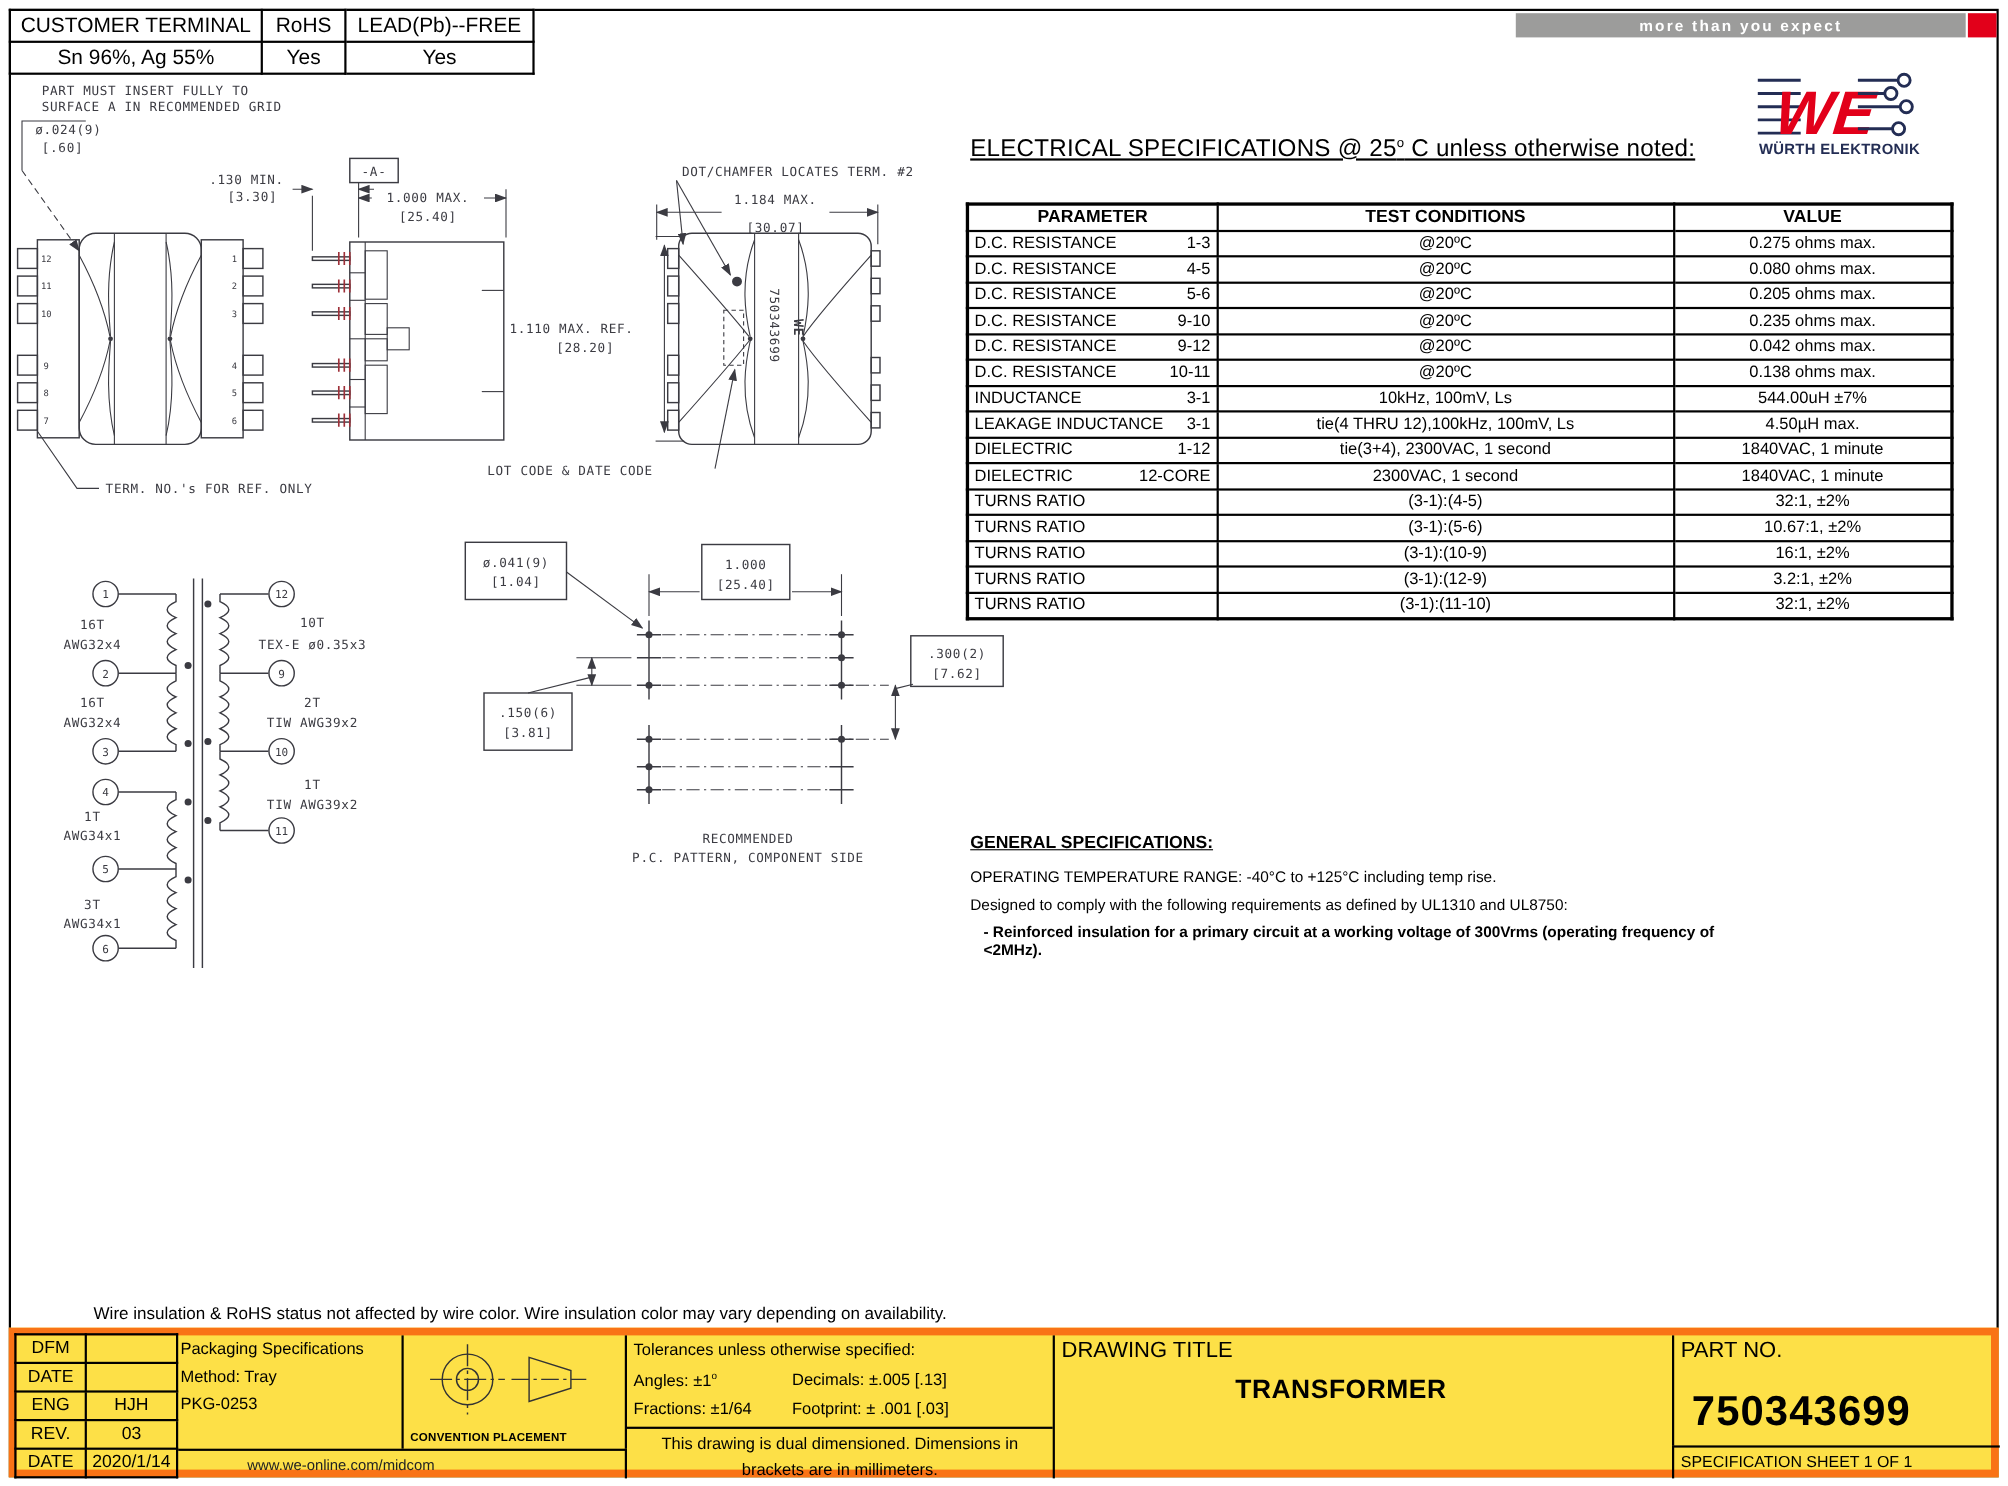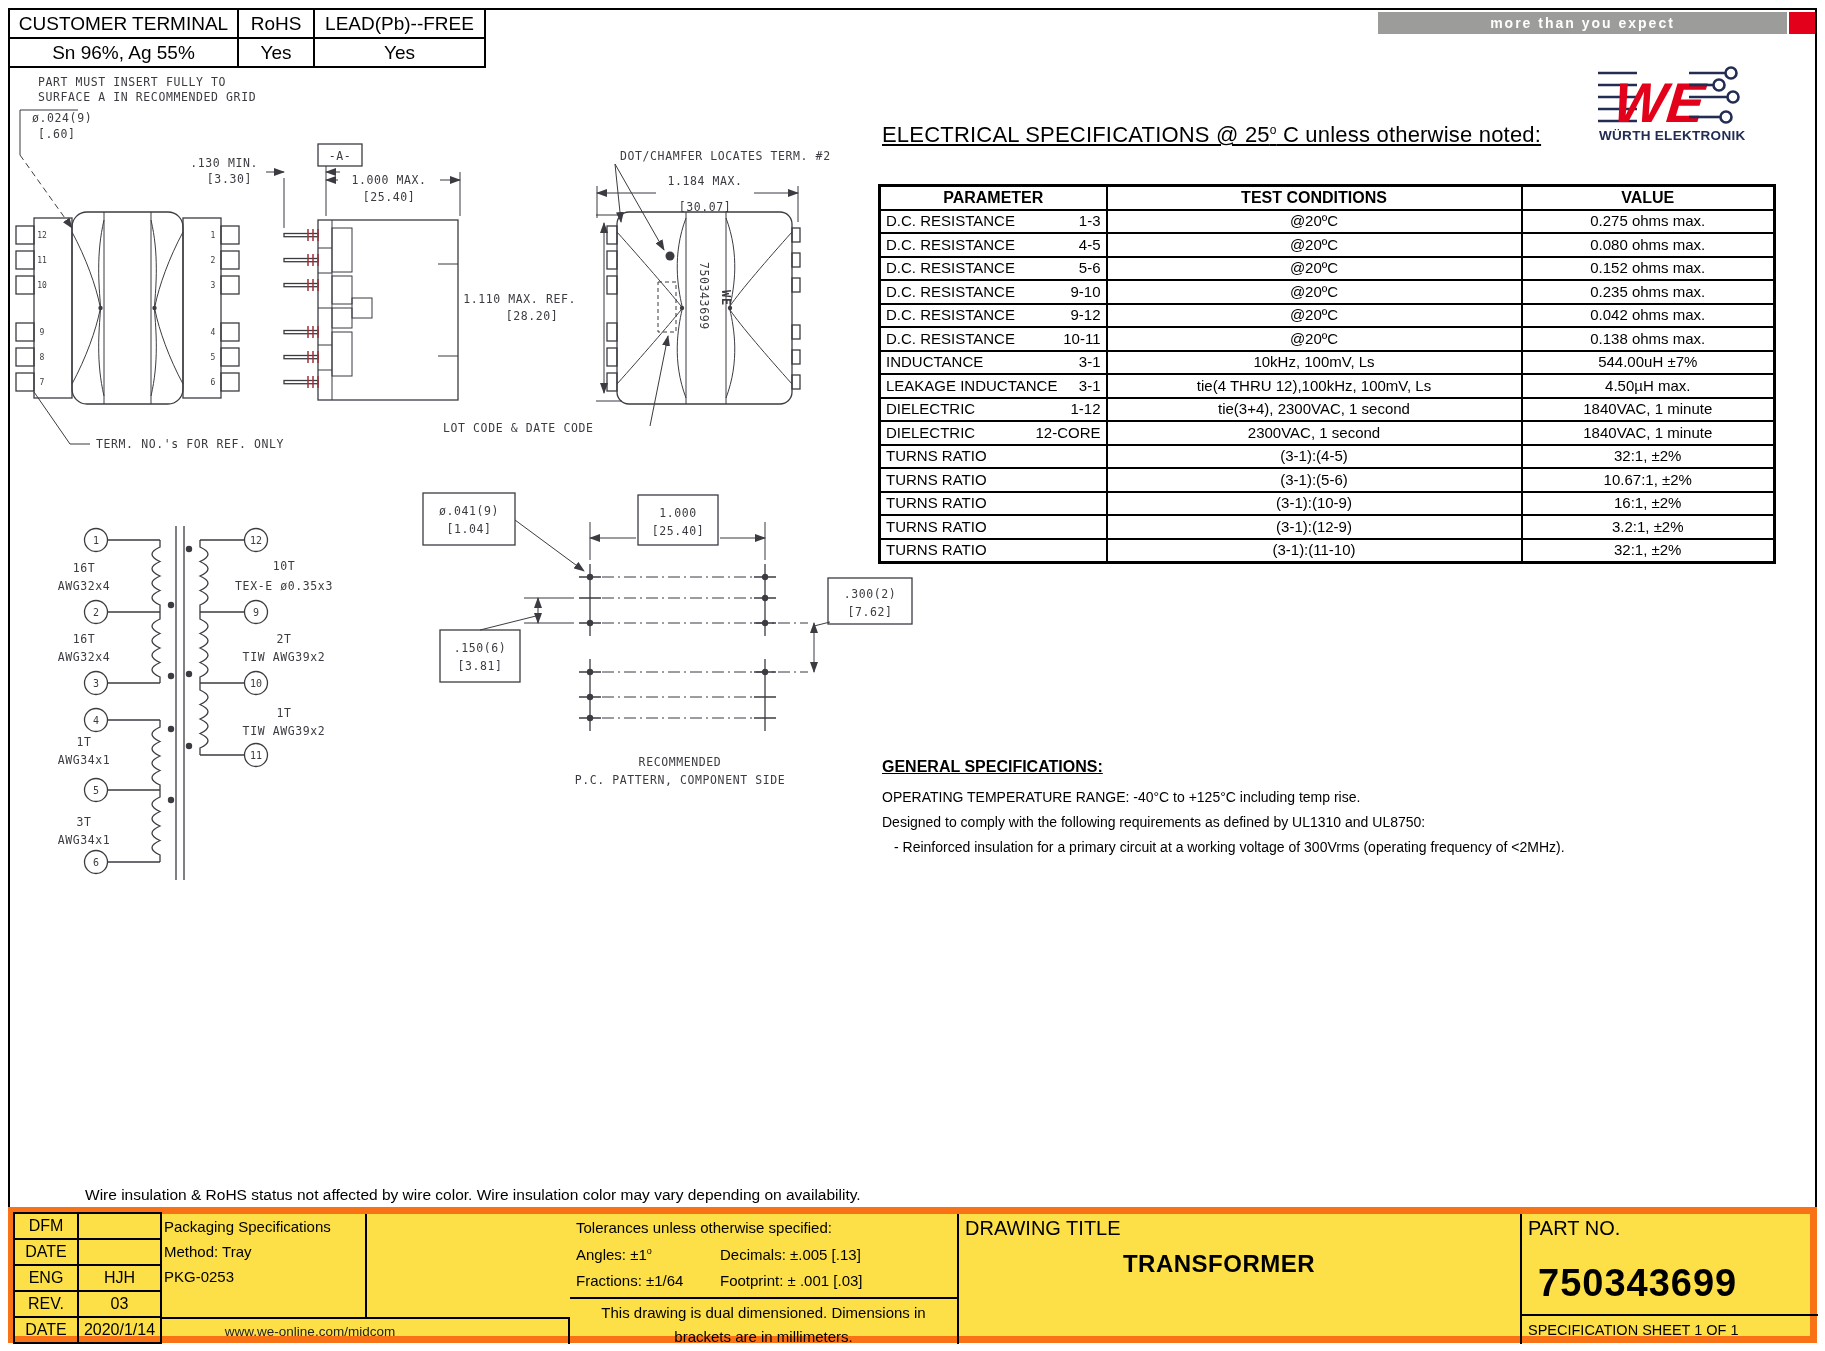--- a/index.html
+++ b/index.html
@@ -19,21 +19,21 @@
   .etitle sup{font-size:12px;}
   .etable{border-collapse:collapse;table-layout:fixed;background:#fff;}
   .etable th,.etable td{border:2px solid #000;font-size:15px;padding:0 5px;height:21.5px;line-height:18px;overflow:hidden;white-space:nowrap;}
   .etable th{font-size:16px;text-align:center;}
   .etable{border:3px solid #000;}
   .etable td.c{text-align:center;}
   .split{display:flex;justify-content:space-between;}
   
   .gs-h{font-size:16px;font-weight:bold;text-decoration:underline;margin-bottom:13px;}
   .gs-l{font-size:14px;margin-bottom:9px;}
-  .gs-ind{padding-left:12px;}
+  .gs-ind{padding-left:12px;font-weight:bold;}
   
   .wnote{font-size:15.5px;text-align:center;}
   
   .tblock{border:7px solid #f97316;background:#fde047;}
   .tb-box{position:absolute;box-sizing:border-box;}
   .ltable{border-collapse:collapse;}
   .ltable td{border:2px solid #000;font-size:16px;text-align:center;height:24px;padding:0 2px;}
   .pk-line{font-size:15px;line-height:25px;padding-left:2px;}
   .conv-label{position:absolute;left:6px;bottom:4px;font-size:10.5px;font-weight:bold;letter-spacing:0.2px;}
   .web{font-size:13.5px;text-align:center;line-height:26px;padding-right:110px;color:#222;}
@@ -500,21 +500,21 @@
         <td class="c">0.080 ohms  max.</td>
       </tr>
   <tr>
         <td>
           <div class="split">
             <span>D.C. RESISTANCE</span>
             <span>5-6</span>
           </div>
         </td>
         <td class="c">@20ºC</td>
-        <td class="c">0.152 ohms  max.</td>
+        <td class="c">0.205 ohms  max.</td>
       </tr>
   <tr>
         <td>
           <div class="split">
             <span>D.C. RESISTANCE</span>
             <span>9-10</span>
           </div>
         </td>
         <td class="c">@20ºC</td>
         <td class="c">0.235 ohms  max.</td>
@@ -671,20 +671,33 @@
         </tr>
   </tbody>
     </table>
 
   <div class="tb-box" style="left:147px;top:0;width:205px;height:103px;border-right:2px solid #000;">
     <div class="pk-line">Packaging Specifications</div>
     <div class="pk-line">Method: Tray</div>
     <div class="pk-line">PKG-0253</div>
   </div>
 
+  <div class="tb-box" style="left:352px;top:0;width:203px;height:103px;border-right:2.5px solid #000;">
+    <svg width="170" height="72" style="position:absolute;left:14px;top:6px;" viewBox="0 0 170 72">
+      <g stroke="#333" stroke-width="1.3" fill="none">
+        <circle cx="44" cy="34" r="23"></circle>
+        <circle cx="44" cy="34" r="10"></circle>
+        <line x1="10" y1="34" x2="78" y2="34" stroke-dasharray="20 4 3 4"></line>
+        <line x1="44" y1="2" x2="44" y2="66" stroke-dasharray="20 4 3 4"></line>
+        <path d="M100,14 L138,26 V42 L100,54 Z"></path>
+        <line x1="84" y1="34" x2="152" y2="34" stroke-dasharray="16 4 3 4"></line>
+      </g>
+    </svg>
+    <div class="conv-label">CONVENTION PLACEMENT</div>
+  </div>
 
   <div class="tb-box web" style="left:147px;top:103px;width:408px;height:27px;border-top:2px solid #000;border-right:2.5px solid #000;box-sizing:border-box;">www.we-online.com/midcom</div>
 
   <div class="tb-box tol" style="left:555px;top:0;width:387px;height:83px;">
     <span class="abs" style="left:6px;top:5px;">Tolerances unless otherwise specified:</span>
     <span class="abs" style="left:6px;top:32px;"><span>Angles: ±1</span><sup>o</sup></span>
     <span class="abs" style="left:150px;top:32px;">Decimals: ±.005 [.13]</span>
     <span class="abs" style="left:6px;top:58px;">Fractions: ±1/64</span>
     <span class="abs" style="left:150px;top:58px;">Footprint: ± .001 [.03]</span>
   </div>

